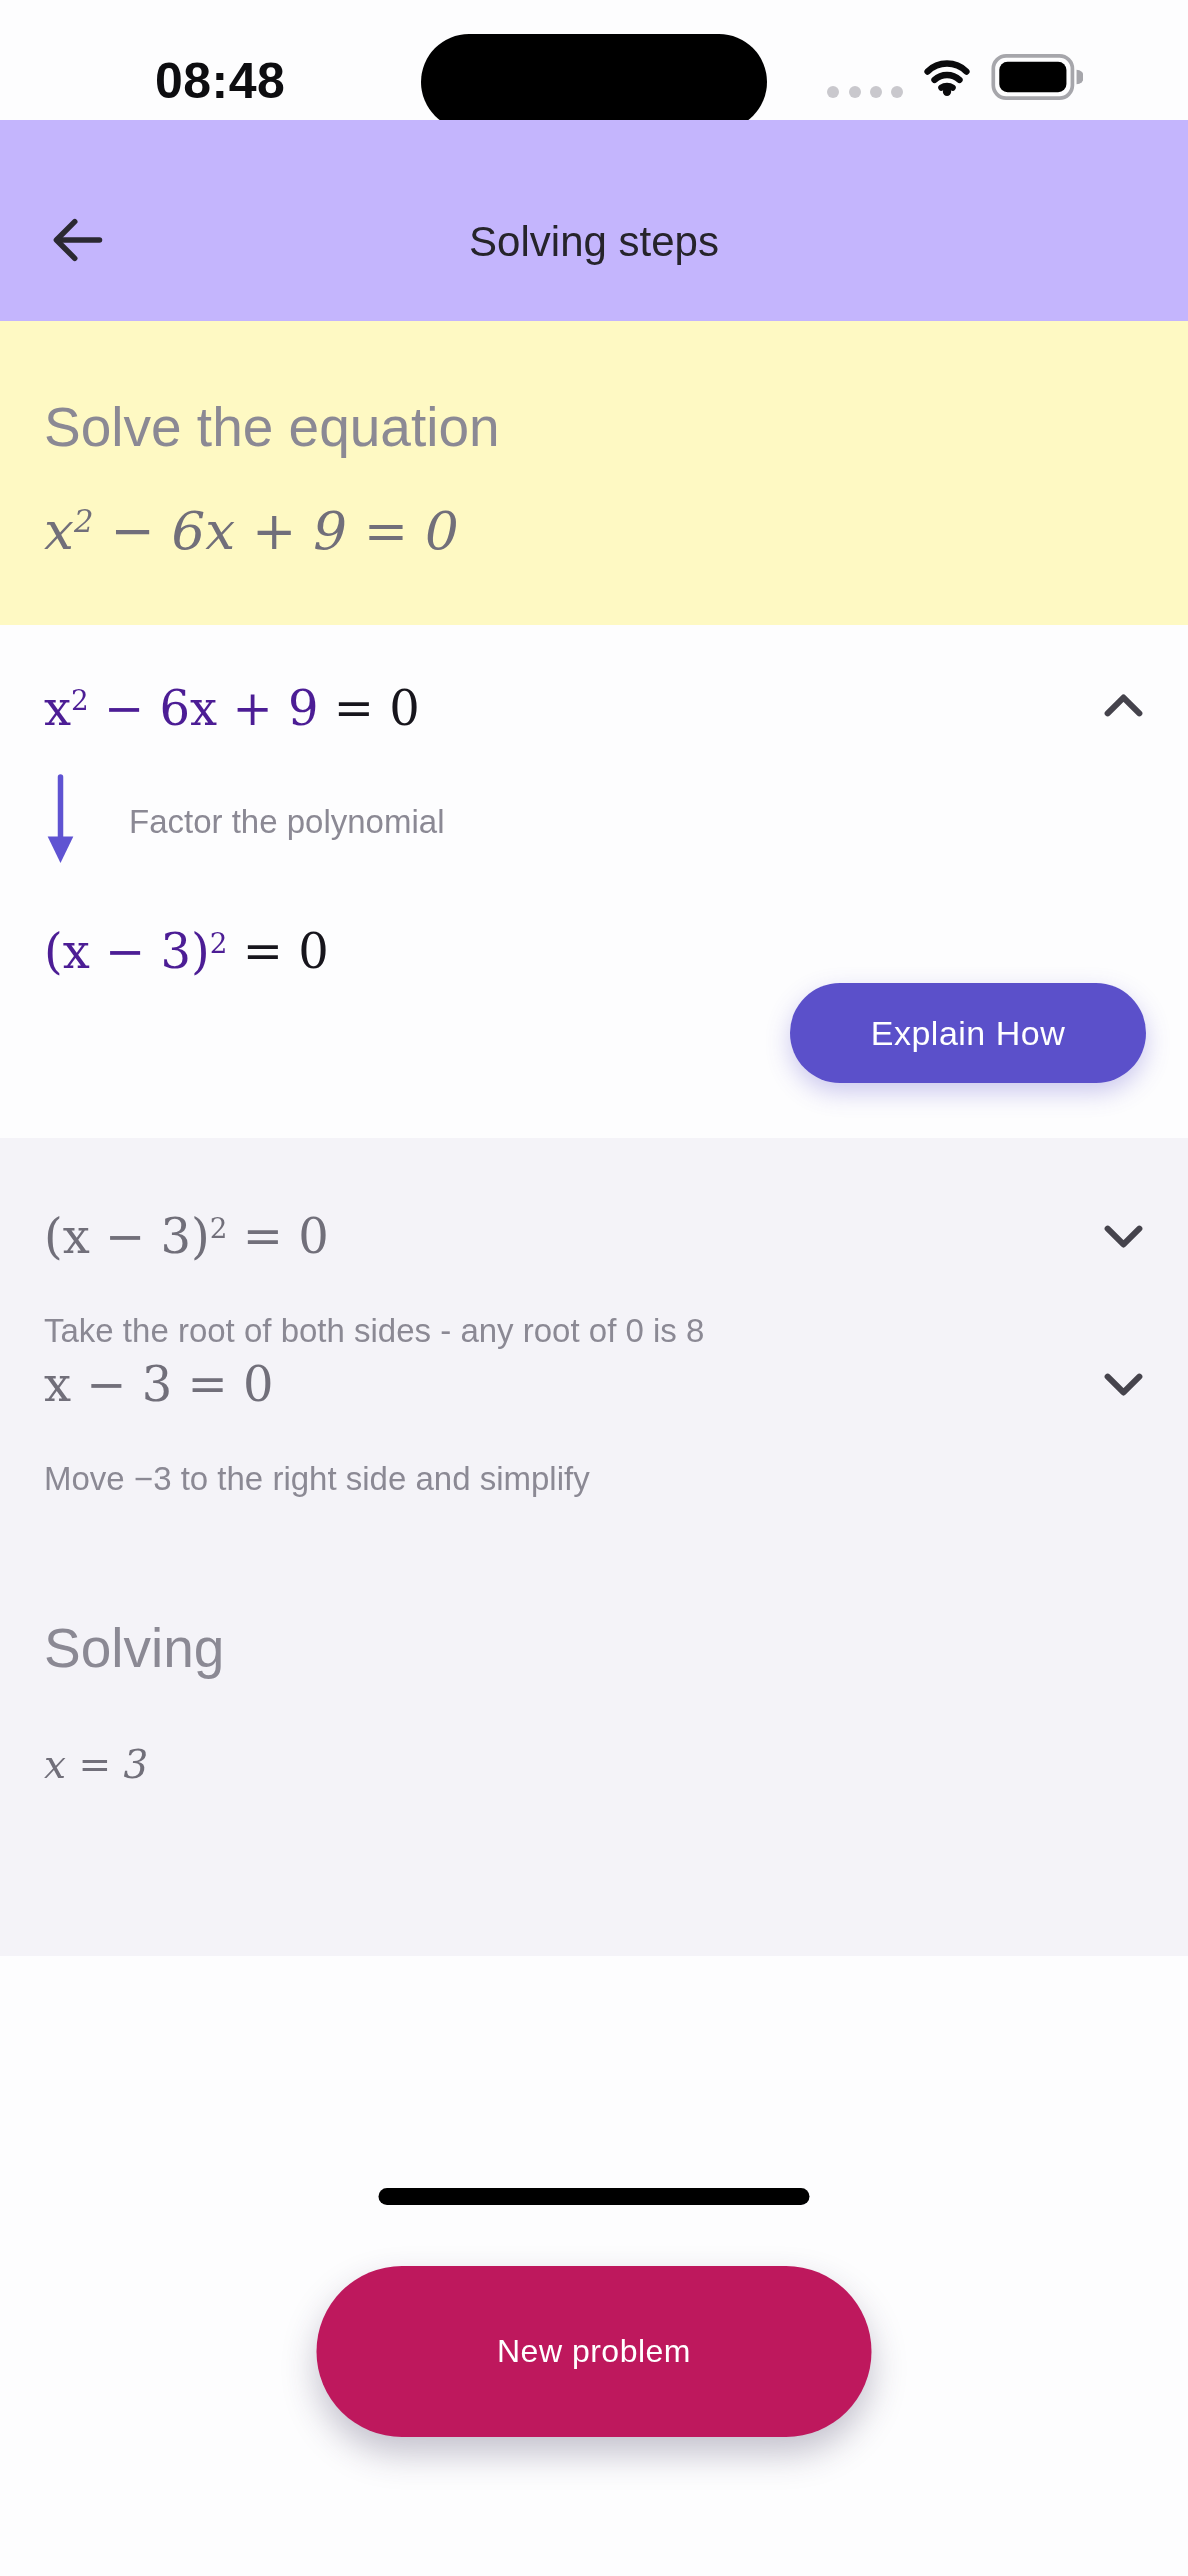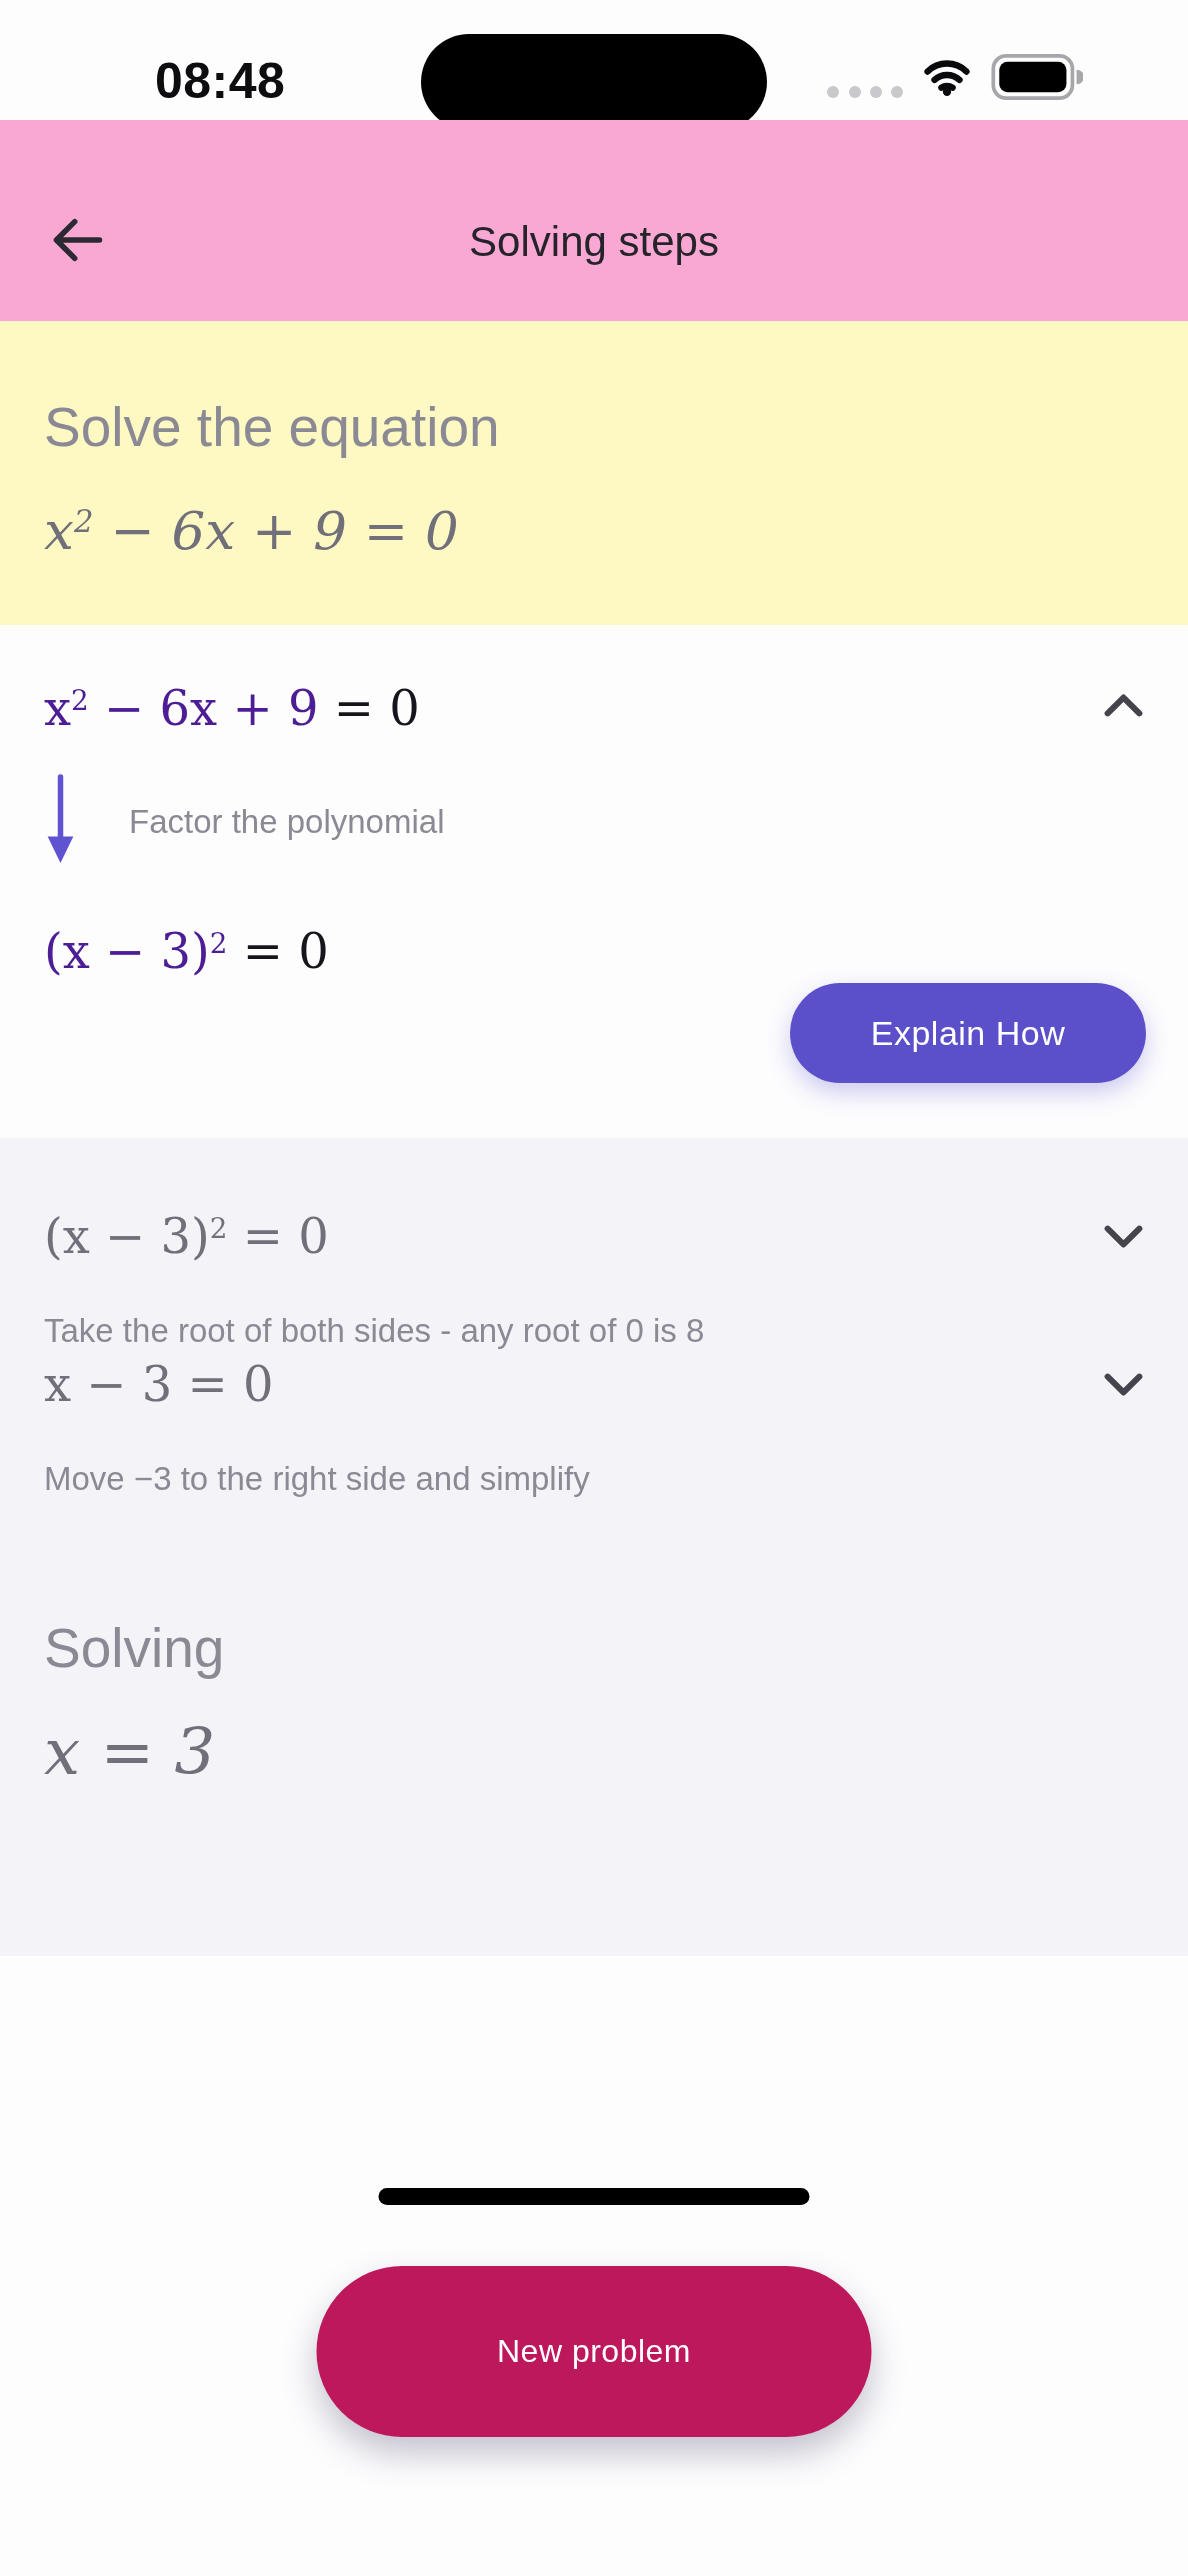--- a/index.html
+++ b/index.html
@@ -20,21 +20,21 @@
   }
   .dynamic-island{
     position:absolute;left:421px;top:34px;width:346px;height:96px;
     background:#000;border-radius:48px;
   }
   .status-right{position:absolute;right:105px;top:53px;display:flex;align-items:center;gap:20px;}
   .cell-dots{display:flex;gap:9.2px;align-items:center;margin-top:26px;}
   .cell-dots i{width:12px;height:12px;border-radius:50%;background:#c9c8cd;display:block;}
 
   
-  .nav-header{height:201px;position:relative;background:#f9a8d4;flex:none;}
+  .nav-header{height:201px;position:relative;background:#c4b5fd;flex:none;}
   .back-btn{position:absolute;left:48px;top:94px;width:59px;height:55px;cursor:pointer;background:none;border:none;padding:0;}
   .nav-title{
     position:absolute;left:0;right:0;top:98px;text-align:center;
     font-size:42px;font-weight:500;color:#26242b;
   }
 
   
   .task-section{height:304px;background:#fef9c3;padding:74px 44px 0;box-sizing:border-box;flex:none;}
   .section-heading{font-size:55px;font-weight:400;color:#8b8994;line-height:64px;}
   .task-eq{margin-top:41px;}
@@ -63,21 +63,21 @@
     font-family:"Liberation Sans",sans-serif;letter-spacing:0.5px;cursor:pointer;
     box-shadow:0 9.2px 24px rgba(91,80,202,.30);
   }
 
   
   .steps-section{height:818px;background:#f4f3f8;padding:68px 44px 0;box-sizing:border-box;flex:none;}
   .steps-section .chev{margin-top:16.6px;}
   .step-desc{margin-top:41px;font-size:33px;color:#8b8994;line-height:46px;}
   .row-gap{}
   .solution-heading{margin-top:114px;}
-  .solution-eq{margin-top:42px;font-size:64px;}
+  .solution-eq{margin-top:54px;font-size:39px;}
 
   
   .footer{flex:1;position:relative;background:#fdfdfe;}
   .new-problem-btn{
     position:absolute;left:50%;transform:translateX(-50%);top:310px;
     width:555px;height:171px;border:none;border-radius:86px;
     background:#be185d;color:#fff;font-size:32px;font-weight:400;
     font-family:"Liberation Sans",sans-serif;letter-spacing:0.5px;cursor:pointer;
     box-shadow:0 16.6px 35px rgba(45,40,80,.28);
   }

